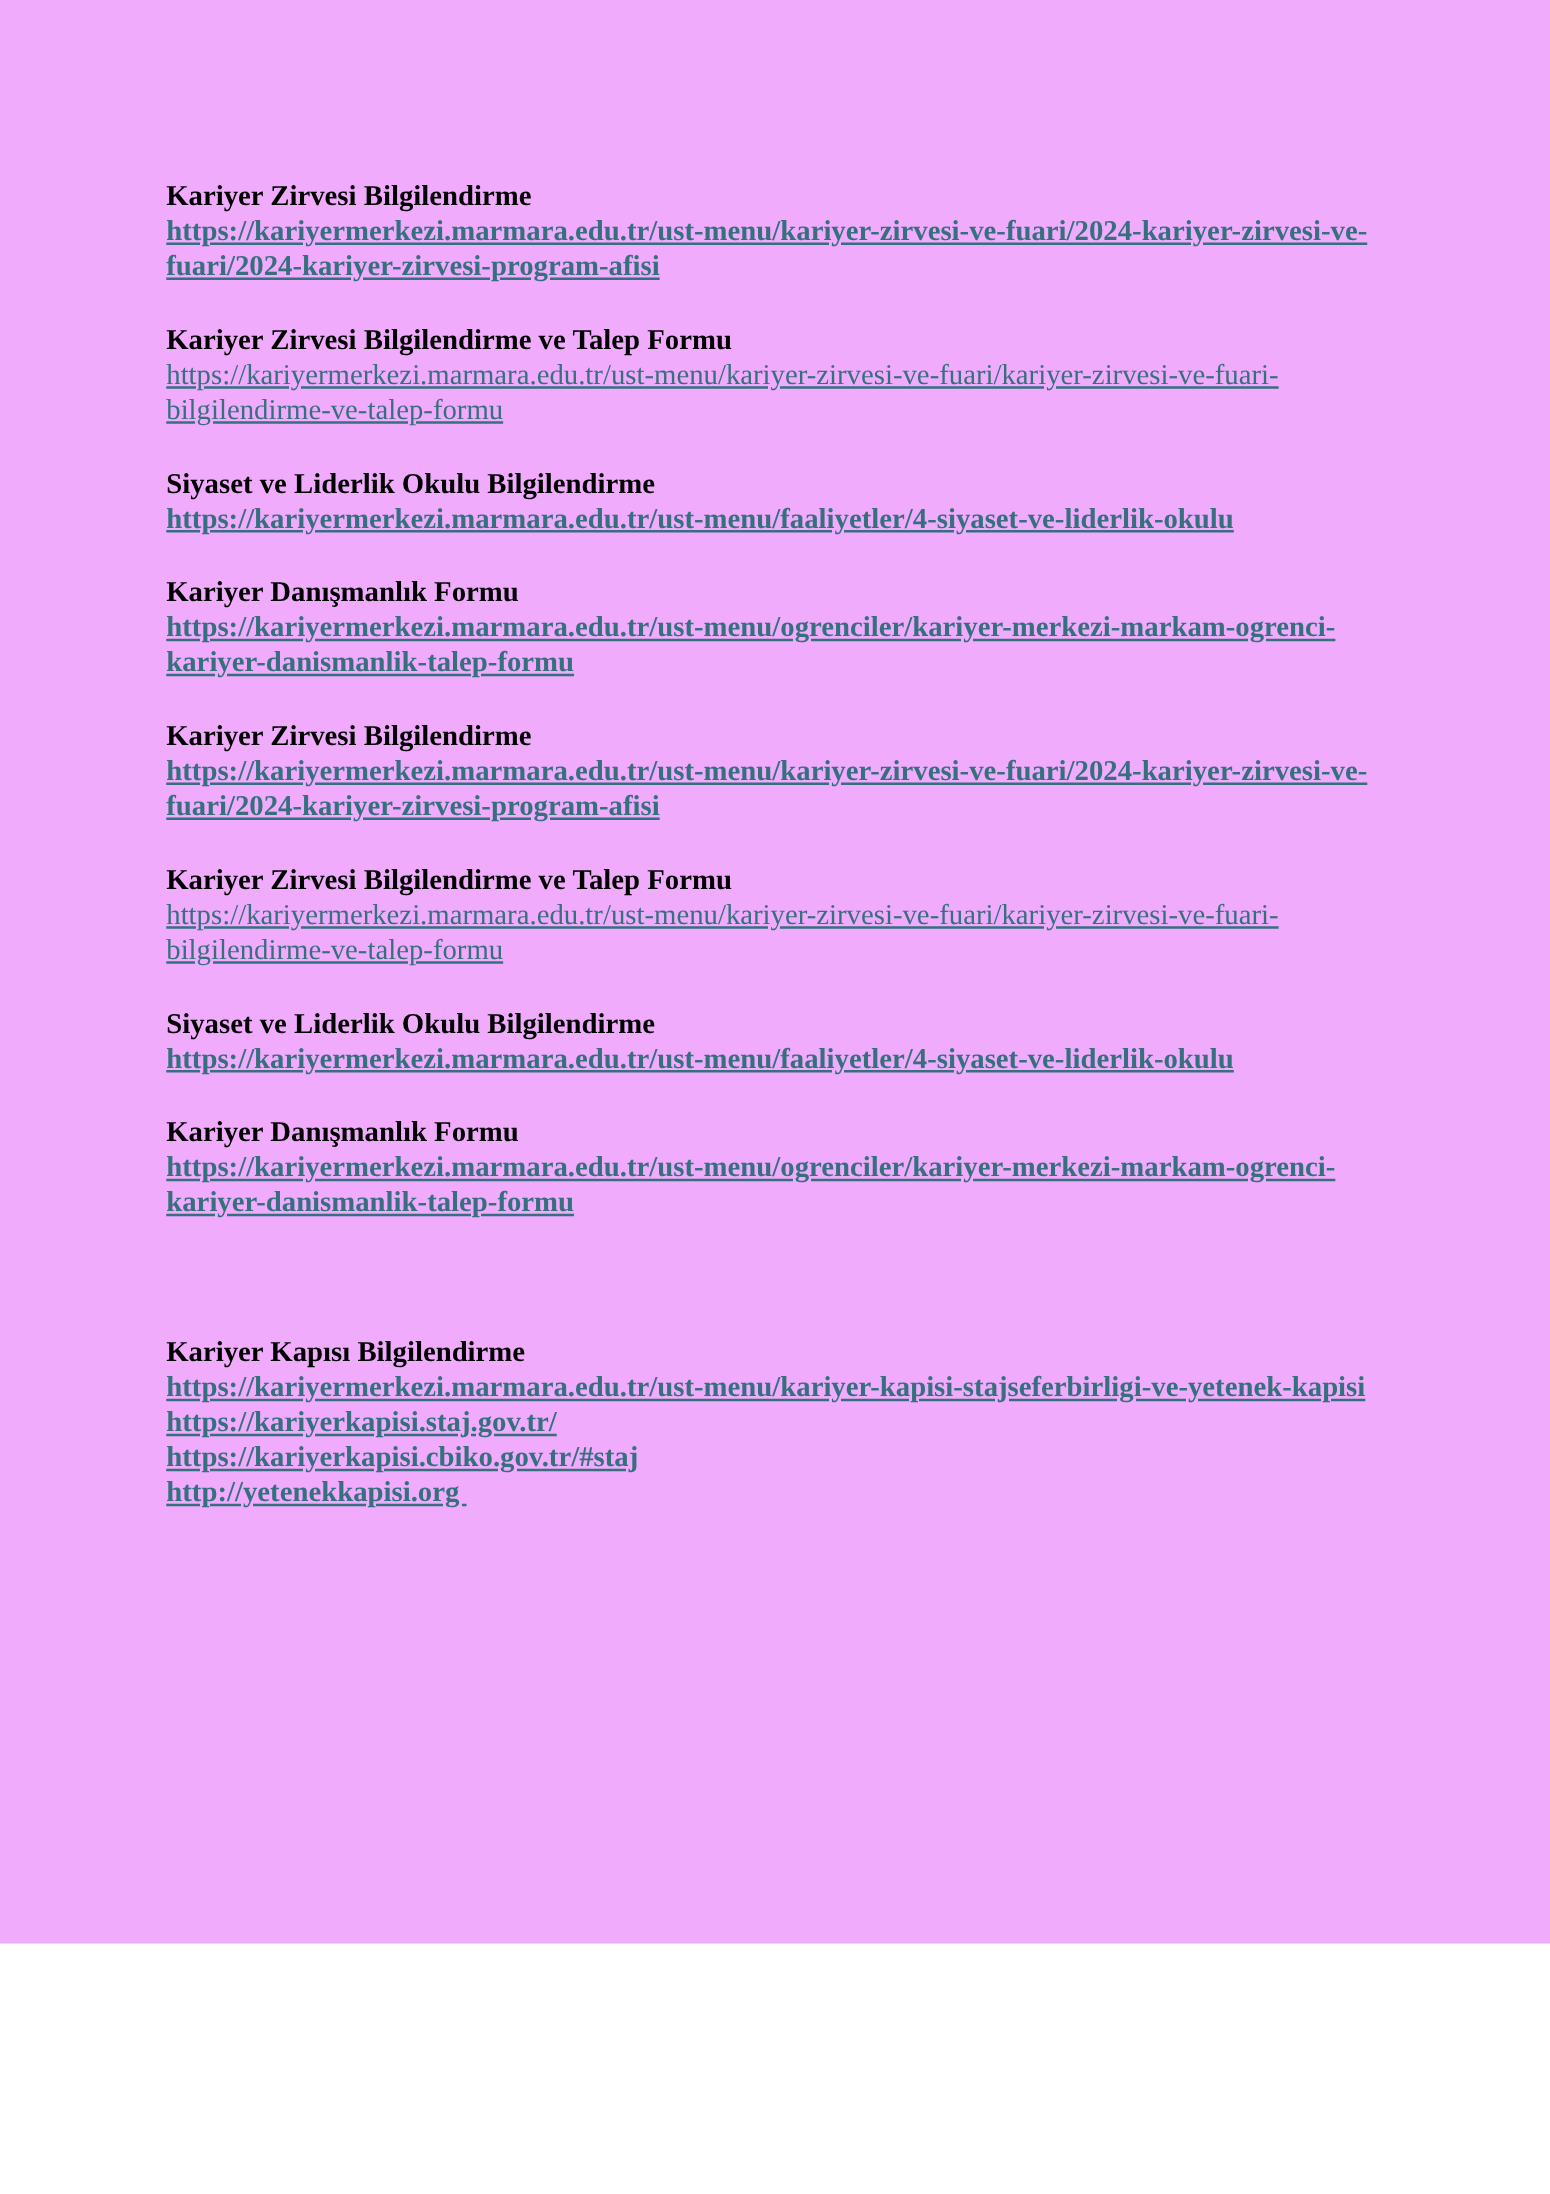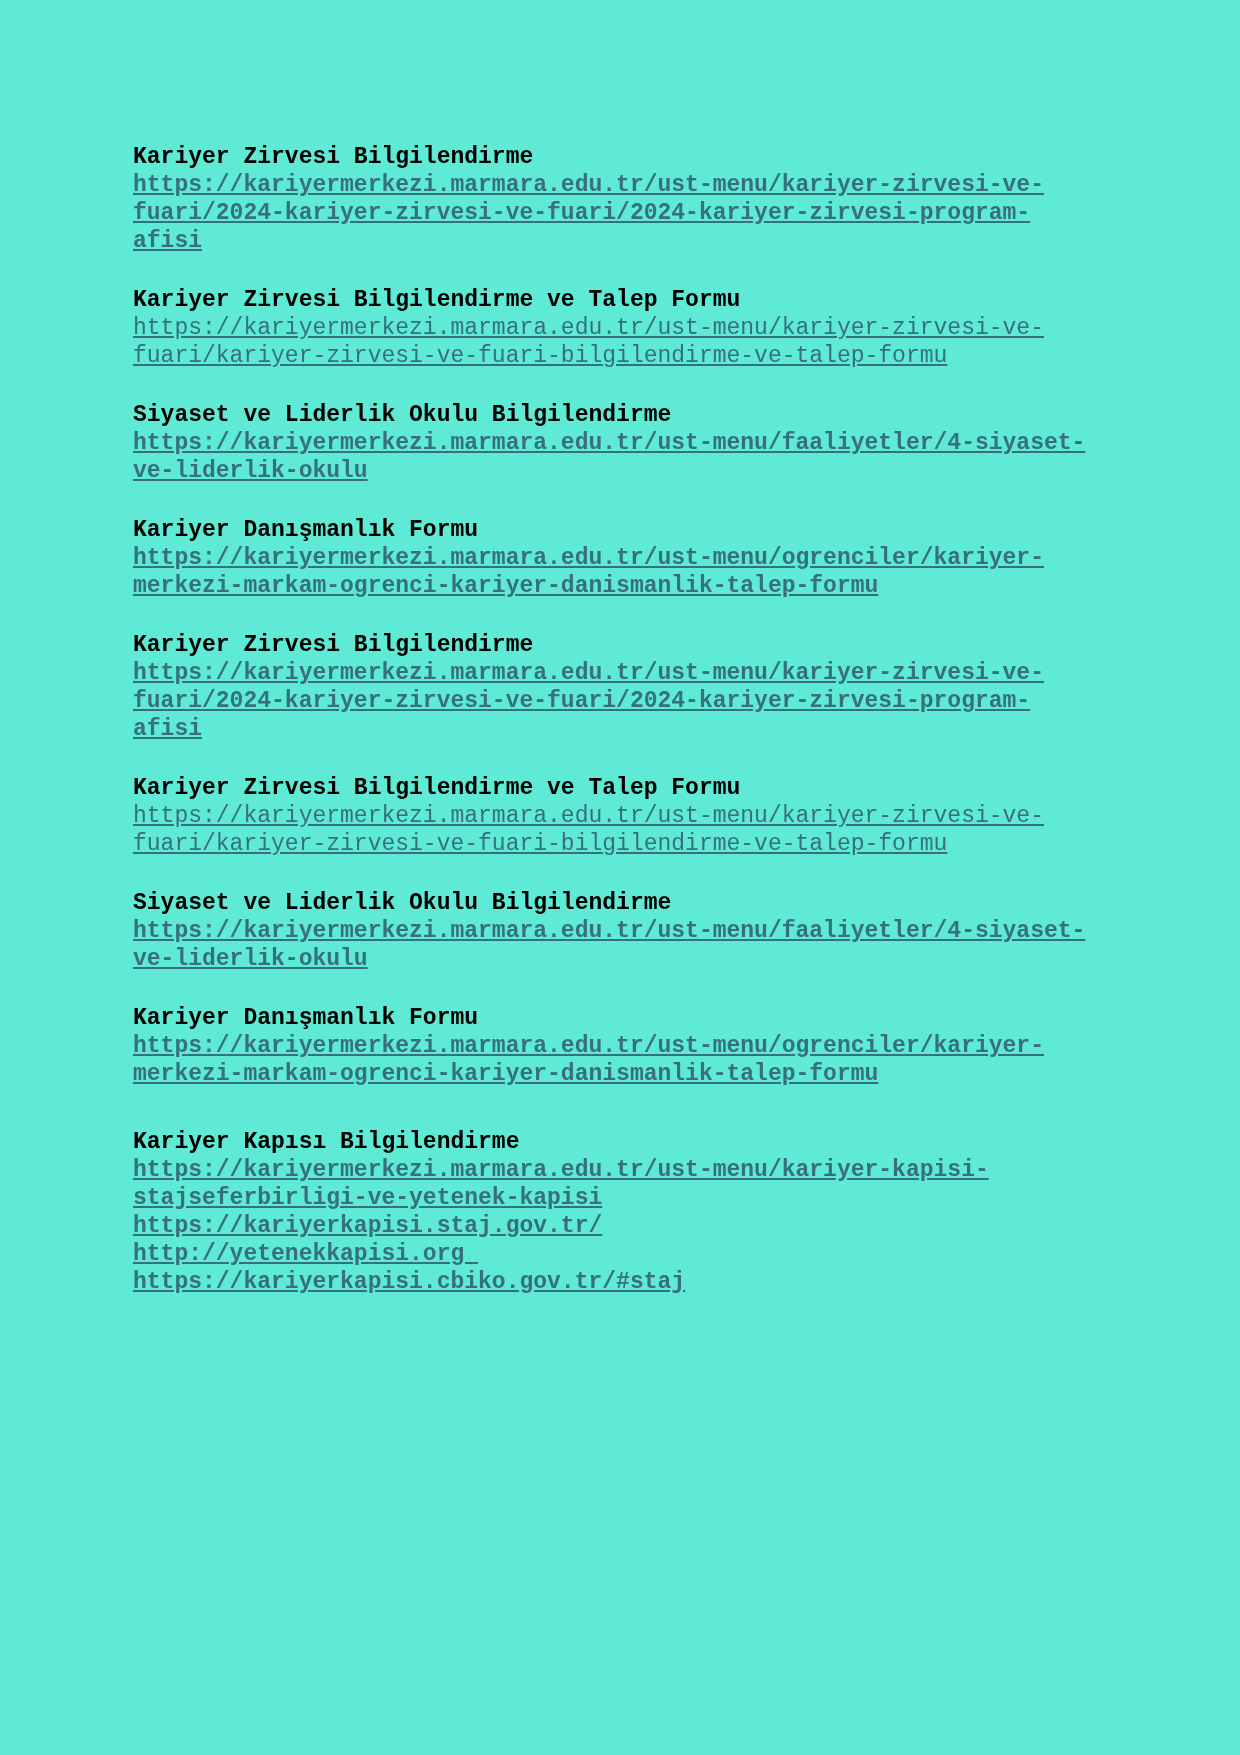--- a/index.html
+++ b/index.html
@@ -3,39 +3,39 @@
 <meta charset="utf-8">
 <style>
   html, body {
     margin: 0;
     padding: 0;
     background: #ffffff;
   }
   .page {
     position: relative;
     width: 1240px;
-    height: 1755px;
-    background: #5eead4;
+    height: 1555px;
+    background: #f0abfc;
     box-sizing: border-box;
-    font-family: Liberation Mono, monospace;
+    font-family: Liberation Serif, serif;
     font-size: 23px;
     line-height: 28px;
     color: #000000;
   }
   .content {
     position: absolute;
     top: 143px;
     left: 133px;
     width: 963px;
   }
   .block {
     margin: 0 0 31px 0;
   }
   .block.gap-before {
-    margin-top: 40px;
+    margin-top: 92px;
   }
   .heading {
     margin: 0;
     font-size: 23px;
     line-height: 28px;
     font-weight: bold;
     color: #000000;
   }
   .link-line {
     margin: 0;
@@ -118,21 +118,21 @@
 
     <section class="block gap-before">
       <h2 class="heading">Kariyer Kapısı Bilgilendirme</h2>
       <div class="link-line">
         <a class="doc-link bold">https://kariyermerkezi.marmara.edu.tr/ust-menu/kariyer-kapisi-stajseferbirligi-ve-yetenek-kapisi</a>
       </div>
       <div class="link-line">
         <a class="doc-link bold">https://kariyerkapisi.staj.gov.tr/</a>
       </div>
       <div class="link-line">
-        <a class="doc-link bold">http://yetenekkapisi.org </a>
+        <a class="doc-link bold">https://kariyerkapisi.cbiko.gov.tr/#staj</a>
       </div>
       <div class="link-line">
-        <a class="doc-link bold">https://kariyerkapisi.cbiko.gov.tr/#staj</a>
+        <a class="doc-link bold">http://yetenekkapisi.org </a>
       </div>
     </section>
 
   </div>
 </div>
 
 </body></html>

